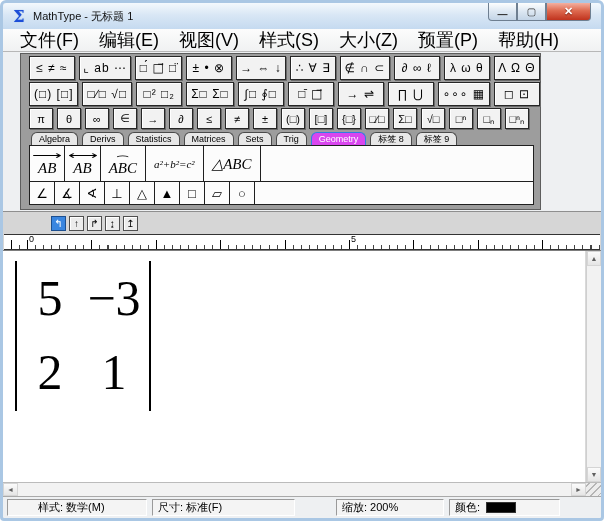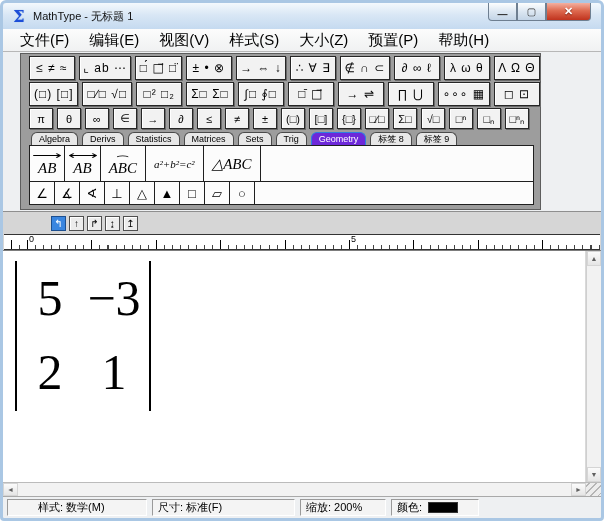--- a/index.html
+++ b/index.html
@@ -41,21 +41,21 @@
     color: #fff; font-weight: bold; font-size: 11px; text-shadow: 0 1px 1px #7a1a0a;
   }
   .glyph-min { position: relative; top: 3px; font-weight: bold; }
 
   
   .menubar {
     height: 23px; flex: 0 0 23px; background: linear-gradient(#fcfcfc,#f0f1f2);
     border-bottom: 1px solid #b7b7b7;
     display: flex; align-items: center; padding-left: 8px; gap: 2px;
   }
-  .menu-item { padding: 2px 9px; font-size: 15px; }
+  .menu-item { padding: 2px 9px; font-size: 18px; }
 
   
   .toolbar-zone { height: 160px; flex: 0 0 160px; background: #eef0f2; border-bottom: 1px solid #8f8f8f; position: relative; }
   .toolbar-panel {
     position: absolute; left: 17px; top: 1px; width: 521px; height: 157px;
     background: #9d9d9d; border: 1px solid #5d5d5d; padding: 2px 0 0 8px;
   }
   .prow { display: flex; gap: 4px; margin-bottom: 2px; }
   .pbtn {
     height: 24px; min-width: 46px; padding: 0 4px;
@@ -65,21 +65,21 @@
     font-size: 12px; letter-spacing: 1px; white-space: nowrap; cursor: default;
   }
   .prow3 .pbtn { min-width: 24px; height: 21px; padding: 0 2px; font-size: 11px; letter-spacing: 0; }
 
   .tabrow { display: flex; gap: 4px; align-items: flex-end; height: 14px; margin: 1px 0 0 2px; }
   .tab {
     height: 13px; padding: 0 7px; font-size: 9px; line-height: 12px;
     background: #e7e7e7; border: 1px solid #4a4a4a; border-bottom: none;
     border-radius: 6px 6px 0 0; cursor: default; white-space: nowrap;
   }
-  .tab.active { background: #6d28d9; color: #fff; border-color: #2f7de1; }
+  .tab.active { background: #d946ef; color: #fff; border-color: #2f7de1; }
 
   .bigrow { display: flex; height: 37px; background: #f4f4f4; border: 1px solid #1f1f1f; margin-right: 6px; }
   .bigbtn {
     border-right: 1px solid #1f1f1f; background: #fcfcfc;
     display: flex; flex-direction: column; align-items: center; justify-content: center;
     font-family: "Liberation Serif", serif; font-style: italic; font-size: 15px;
     padding: 0 8px; cursor: default;
   }
   .bigbtn .tpl-top { font-style: normal; font-size: 11px; height: 9px; line-height: 8px; }
   .stretch-x { transform: scaleX(1.9); }
@@ -140,21 +140,21 @@
   .scroll-corner { width: 15px; background: #ececec;
     background-image: repeating-linear-gradient(135deg, transparent 0 2px, #b5b5b5 2px 3px, transparent 3px 5px); }
 
   
   .statusbar { height: 21px; flex: 0 0 21px; background: #eef0f2; display: flex; align-items: center; padding: 0 4px; gap: 5px; }
   .status-field {
     height: 17px; background: #f4f4f4; font-size: 11px; padding: 1px 5px;
     border: 1px solid; border-color: #9a9a9a #ffffff #ffffff #9a9a9a;
     display: flex; align-items: center; gap: 6px; white-space: nowrap;
   }
-  .f-style { width: 140px; padding-left: 30px; } .f-size { width: 143px; } .f-zoom { width: 86px; } .f-color { width: 88px; }
+  .f-style { width: 140px; padding-left: 30px; } .f-size { width: 143px; } .f-zoom { width: 108px; margin-left: 36px; } .f-color { width: 111px; }
   .swatch { width: 30px; height: 11px; border: 1px solid #333; }
 </style>
 </head>
 <body>
 
 <div class="window">
 
   <div class="titlebar">
     <span class="app-icon">Σ</span>
     <span class="title-text">MathType - 无标题 1</span>

